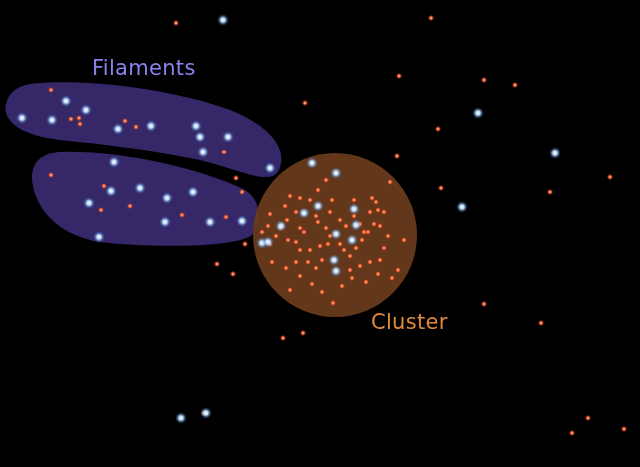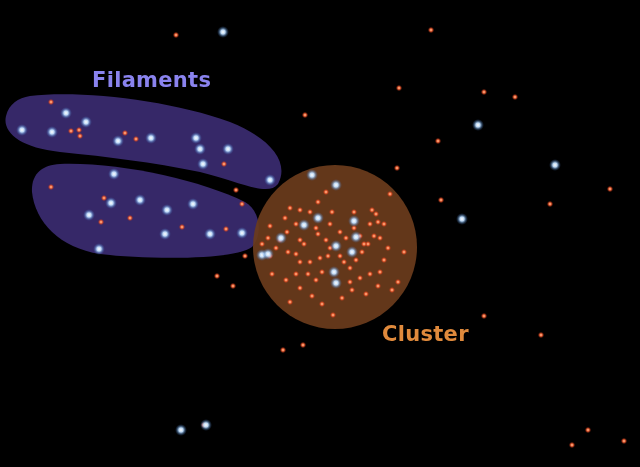--- a/index.html
+++ b/index.html
@@ -1,27 +1,27 @@
 <!DOCTYPE html>
 <html><head>
   <meta charset="utf-8">
   <style>
     html, body { margin: 0; padding: 0; background: #000; }
     body { width: 640px; height: 467px; overflow: hidden; position: relative; }
-    #stage { position: absolute; left: 0; top: 12px; width: 640px; height: 386px; background: #000; font-weight: bold; }
+    #stage { position: absolute; left: 0; top: 0; width: 640px; height: 386px; background: #000; }
     svg { display: block; }
     .label {
       position: absolute;
       font-family: "DejaVu Sans", sans-serif;
       font-size: 21px;
       letter-spacing: 0.3px;
       white-space: nowrap;
     }
     #filaments-label { left: 92px; top: 56px; color: #8a83ee; }
-    #cluster-label { left: 371px; top: 310px; color: #e08a3c; margin-left: 11px; }
+    #cluster-label { left: 371px; top: 310px; color: #e08a3c; }
   </style>
 </head>
 <body>
 
 <div id="stage">
   <svg id="diagram-svg" width="640" height="467" viewBox="0 0 640 467" xmlns="http://www.w3.org/2000/svg">
     <defs>
       <radialGradient id="blueGlow">
         <stop offset="0%" stop-color="#ffffff" stop-opacity="1"></stop>
         <stop offset="35%" stop-color="#c6e2ff" stop-opacity="0.95"></stop>

